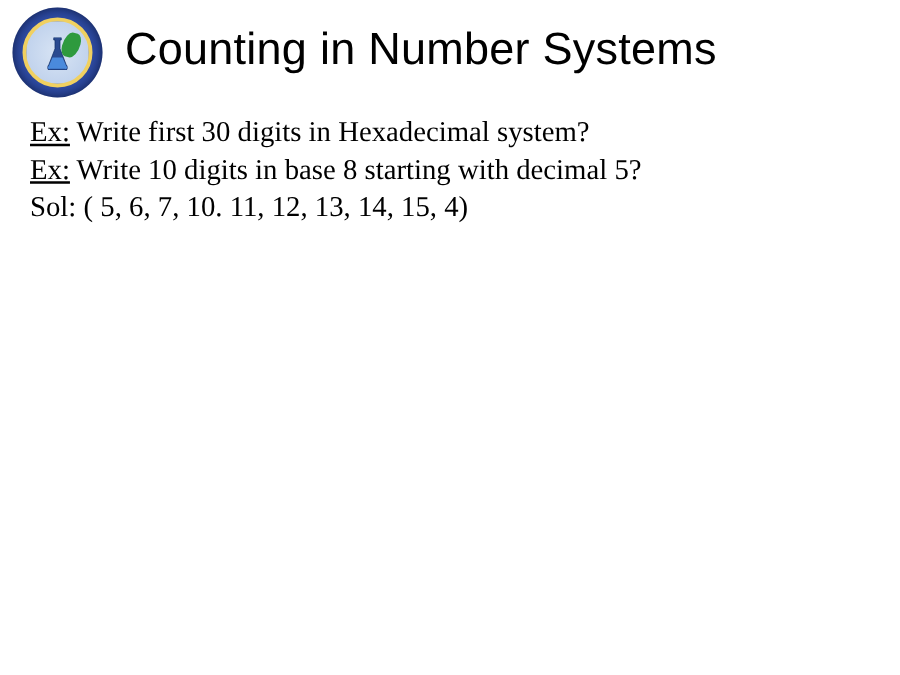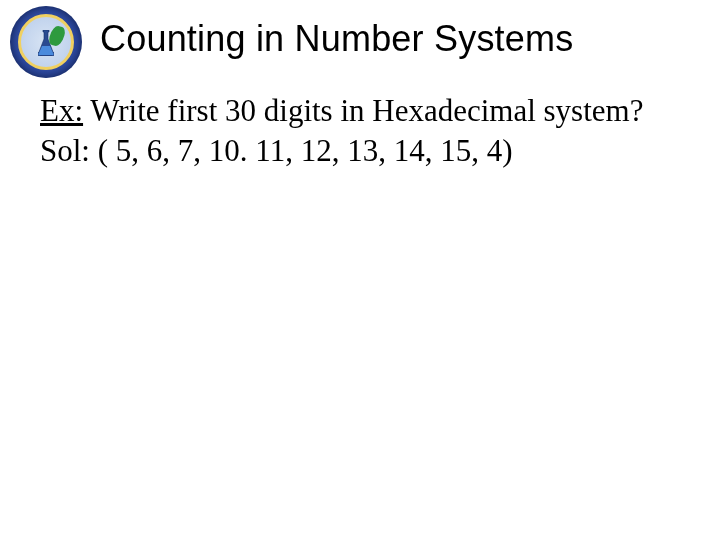--- a/index.html
+++ b/index.html
@@ -64,23 +64,23 @@
     right: 40px;
     font-family: Arial, Helvetica, sans-serif;
     font-size: 36px;
     font-weight: 400;
     color: #000;
     letter-spacing: 0.2px;
   }
   .body {
     position: absolute;
     top: 92px;
-    left: 40px;
+    left: 24px;
     right: 30px;
-    font-size: 31px;
+    font-size: 23px;
     line-height: 1.22;
   }
   .ex-label {
     text-decoration: underline;
     font-weight: 400;
   }
   .para {
     margin: 0 0 2px 0;
   }
 </style>
@@ -100,16 +100,19 @@
     </div>
     <div class="logo-leaf"></div>
   </div>
 
   <div class="title">Counting in Number Systems</div>
 
   <div class="body">
     <p class="para">
       <span class="ex-label">Ex:</span><span> Write first 30 digits in Hexadecimal system?</span>
     </p>
+    <p class="para">
+      <span class="ex-label">Ex:</span><span> Write 10 digits in base 8 starting with decimal 5?</span>
+    </p>
     <p class="para">Sol: ( 5, 6, 7, 10. 11, 12, 13, 14, 15, 4)</p>
   </div>
 
 </div>
 
 </body></html>

